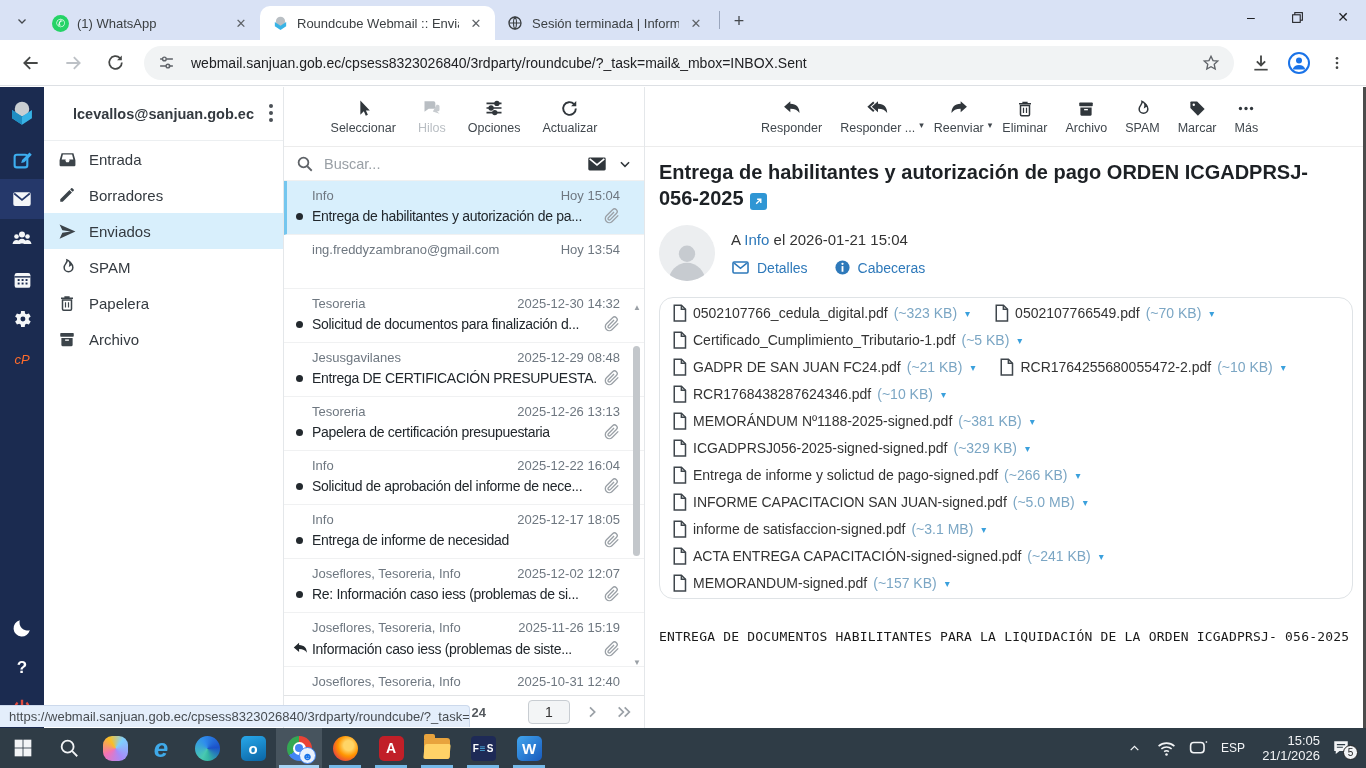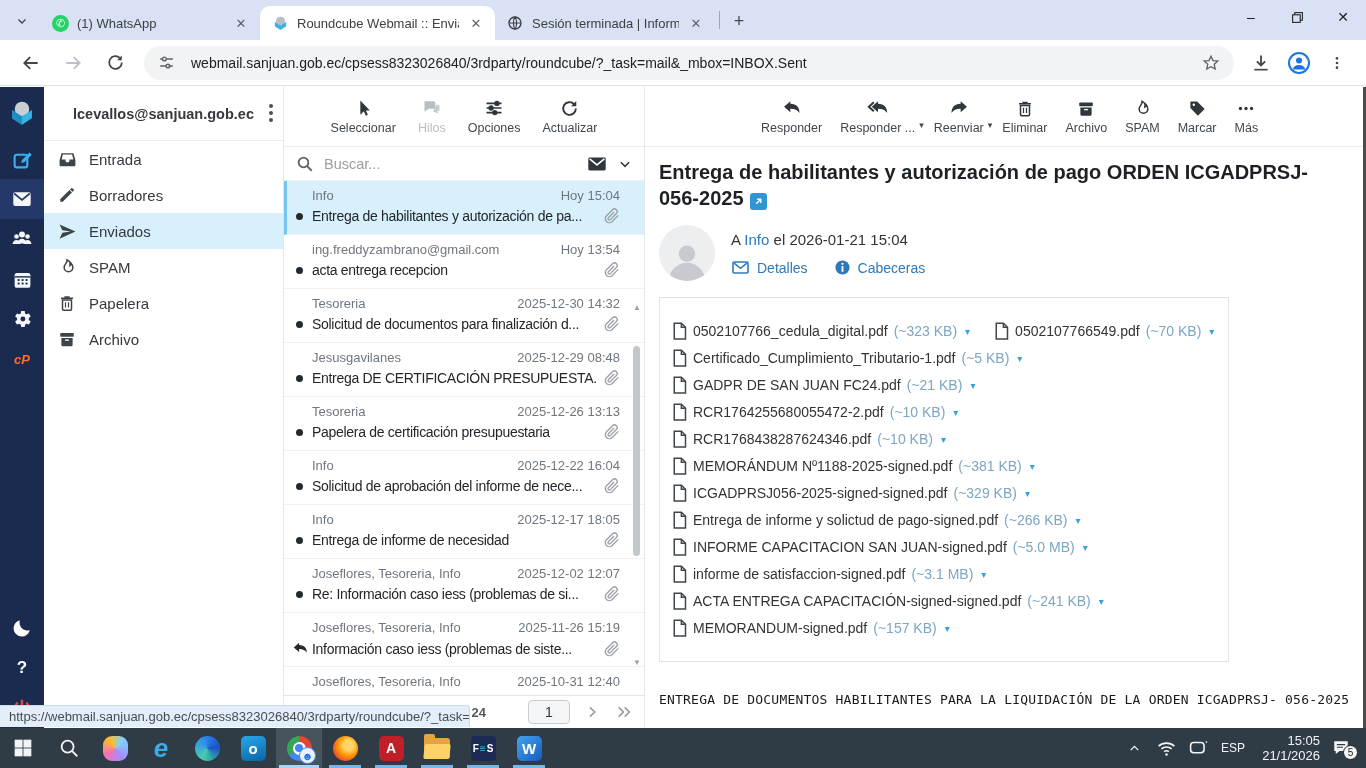--- a/index.html
+++ b/index.html
@@ -29,21 +29,21 @@
   
   .app{position:absolute;top:87px;left:0;right:0;bottom:40px;display:flex;background:#fff}
   .app-edge{position:absolute;top:87px;bottom:40px;right:0;width:3px;background:#4c4c4c;z-index:40}
   
   .rail{width:44px;background:#1b2b50;display:flex;flex-direction:column;align-items:center;flex:0 0 auto}
   .rail-tile{width:44px;height:40px;display:flex;align-items:center;justify-content:center;color:#f4f6f8}
   .rail-tile.logo{height:52px}
   .rail-tile.active{background:#25386a}
   .rail-tile.compose{color:#3daef0}
   .rail-spacer{flex:1}
-  .cp-logo{color:#ff6c2c;font-weight:bold;font-style:italic;font-size:13px}
+  .cp-logo{color:#ff6c2c;font-weight:normal;font-style:italic;font-size:13px}
   .q-help{color:#fff;font-weight:bold;font-size:17px}
   
   .folders{width:240px;border-right:1px solid #e4e7ea;display:flex;flex-direction:column;flex:0 0 auto;background:#fff}
   .acct-row{height:54px;display:flex;align-items:center;justify-content:center;position:relative;border-bottom:1px solid #eceff1}
   .acct{font-size:14.5px;font-weight:bold;color:#343a40}
   .kebab{position:absolute;right:10px;top:17px;display:flex;flex-direction:column;gap:3px}
   .kebab i{width:4px;height:4px;border-radius:50%;background:#4b5157}
   .folder{height:36px;display:flex;align-items:center;gap:12px;padding:0 14px;color:#343a40;font-size:15px}
   .folder.active{background:#d8effc}
   .folder .fic{color:#3c444a;width:19px}
@@ -85,21 +85,21 @@
   .subject{font-size:20px;font-weight:bold;color:#1d2125;line-height:1.3;display:inline}
   .extlink{display:inline-flex;width:17px;height:17px;background:#2f96d4;border-radius:3px;vertical-align:-2px;margin-left:6px;align-items:center;justify-content:center}
   .sender{display:flex;margin:14px 0 0 14px}
   .avatar{width:56px;height:56px;border-radius:50%;background:#eceef0;display:flex;align-items:flex-end;justify-content:center;overflow:hidden}
   .sender-info{margin-left:16px;padding-top:6px}
   .toline{font-size:15px;color:#333}
   .tolink{color:#2e79ba}
   .hdr-actions{display:flex;gap:26px;margin-top:10px;font-size:14px;color:#2e79ba;align-items:center}
   .hdr-act{display:flex;align-items:center;gap:7px}
   .hdr-act .hic{color:#2e79ba}
-  .attbox{margin:16px 0 0 14px;width:570px;border:1px solid #dfe3e6;border-radius:0;padding:24px 12px;display:flex;flex-wrap:wrap;column-gap:24px;row-gap:9px}
+  .attbox{margin:16px 0 0 14px;width:694px;border:1px solid #dfe3e6;border-radius:14px;padding:6px 12px;display:flex;flex-wrap:wrap;column-gap:24px;row-gap:9px}
   .att{display:flex;align-items:center;gap:6px;font-size:14px}
   .att.full{flex-basis:100%}
   .att-ic{color:#3f464c;flex:0 0 auto}
   .att-name{color:#333}
   .att-size{color:#7ba6c4}
   .att-caret{color:#3aa0dc;font-size:10px;margin-left:2px}
   .mbody{margin:30px 0 0 14px;font-family:"DejaVu Sans Mono","Liberation Mono",monospace;font-size:13px;color:#1a1a1a;letter-spacing:0.2px}
   
   .statusbar{position:absolute;left:0;bottom:41px;height:22px;background:#e4eefb;border:1px solid #ccd9ec;border-left:0;border-bottom:0;border-top-right-radius:4px;display:flex;align-items:center;padding:0 9px;font-size:13px;color:#474c51;z-index:60;max-width:470px;white-space:nowrap;overflow:hidden}
   
@@ -450,32 +450,20 @@
                 </svg>
               </span>
             </div>
           </div>
 
           <div class="msg-row">
             <div class="msg-l1">
               <span class="msg-from">ing.freddyzambrano@gmail.com</span>
               <span class="msg-date">Hoy 13:54</span>
             </div>
-            <div class="msg-l2">
-              <span class="msg-flag">
-                <span class="dot"></span>
-
-              </span>
-              <span class="msg-subj">acta entrega recepcion</span>
-              <span class="msg-clip">
-                <svg width="16" height="16" viewBox="0 0 24 24">
-                  <path d="M21.4 11.05l-9.19 9.19a6 6 0 0 1-8.49-8.49l9.19-9.19a4 4 0 1 1 5.66 5.66L9.4 17.4a2 2 0 0 1-2.83-2.83l8.49-8.49" fill="none" stroke="currentColor" stroke-width="2"></path>
-                </svg>
-              </span>
-            </div>
           </div>
 
           <div class="msg-row">
             <div class="msg-l1">
               <span class="msg-from">Tesoreria</span>
               <span class="msg-date">2025-12-30 14:32</span>
             </div>
             <div class="msg-l2">
               <span class="msg-flag">
                 <span class="dot"></span>

